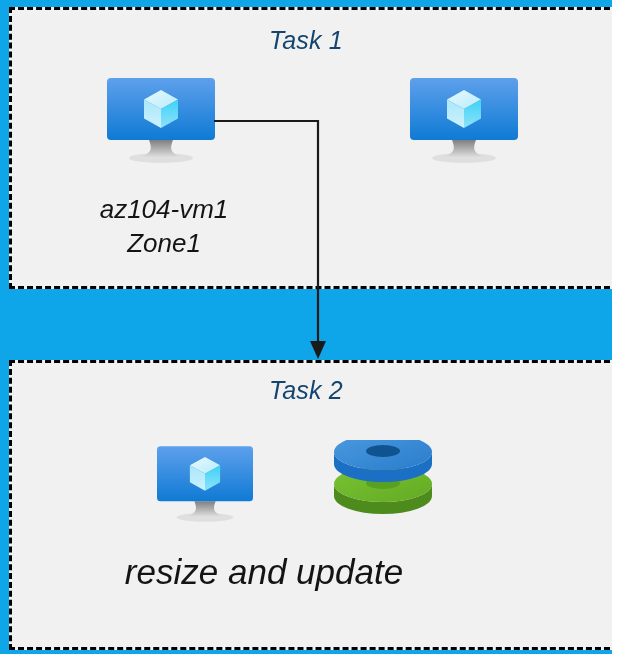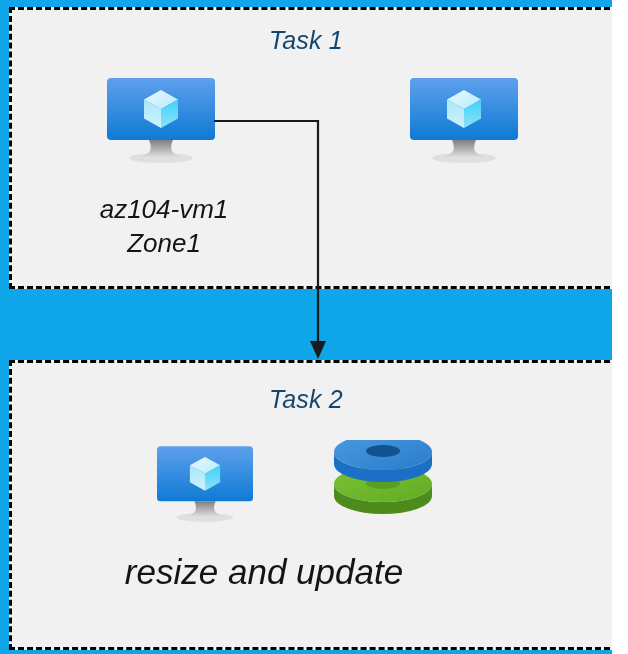--- a/index.html
+++ b/index.html
@@ -33,21 +33,21 @@
     position: absolute;
     width: 100%;
     text-align: center;
     color: #14456e;
     font-size: 25px;
     font-family: "Liberation Sans", sans-serif;
     letter-spacing: 0.2px;
     user-select: none;
   }
   #task1-title { top: 26px; }
-  #task2-title { top: 385px; }
+  #task2-title { top: 376px; }
 
   
   .vm-icon { position: absolute; }
 
   
   .node-label {
     position: absolute;
     text-align: center;
     color: #141414;
     font-size: 26px;

